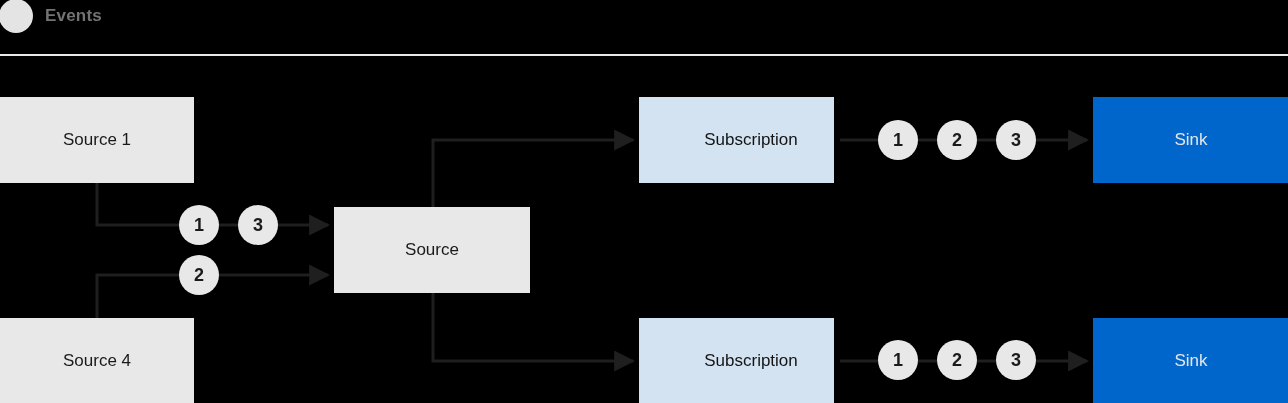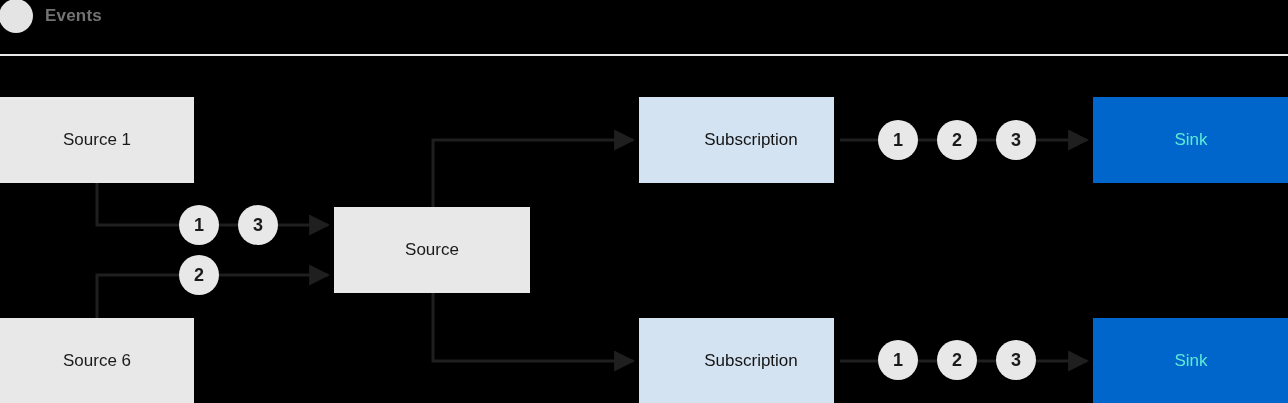--- a/index.html
+++ b/index.html
@@ -68,21 +68,21 @@
     background: #e8e8e8;
     color: #1a1a1a;
   }
   .node-blue-light {
     background: #d4e3f2;
     color: #141414;
     padding-left: 29px;
   }
   .node-blue-solid {
     background: #0066cc;
-    color: #5eead4;
+    color: #e5e5e5;
   }
 
   
   #source1   { left: 0px;    top: 97px;  width: 194px; height: 86px; }
   #source2   { left: 0px;    top: 318px; width: 194px; height: 86px; }
   #channel   { left: 334px;  top: 207px; width: 196px; height: 86px; }
   #sub-top   { left: 639px;  top: 97px;  width: 195px; height: 86px; }
   #sub-bot   { left: 639px;  top: 318px; width: 195px; height: 86px; }
   #sink-top  { left: 1093px; top: 97px;  width: 196px; height: 86px; }
   #sink-bot  { left: 1093px; top: 318px; width: 196px; height: 86px; }
@@ -155,21 +155,21 @@
 
     <path d="M 433 293 L 433 361 L 633 361" fill="none" stroke="#1f1f1f" stroke-width="3" marker-end="url(#arrow)"></path>
 
     <path d="M 840 140 L 1087 140" fill="none" stroke="#1f1f1f" stroke-width="3" marker-end="url(#arrow)"></path>
 
     <path d="M 840 361 L 1087 361" fill="none" stroke="#1f1f1f" stroke-width="3" marker-end="url(#arrow)"></path>
   </svg>
 
   <div id="source1" class="node node-gray">Source 1</div>
 
-  <div id="source2" class="node node-gray">Source 6</div>
+  <div id="source2" class="node node-gray">Source 4</div>
 
   <div id="channel" class="node node-gray">Source</div>
 
   <div id="sub-top" class="node node-blue-light">Subscription</div>
 
   <div id="sub-bot" class="node node-blue-light">Subscription</div>
 
   <div id="sink-top" class="node node-blue-solid">Sink</div>
 
   <div id="sink-bot" class="node node-blue-solid">Sink</div>

